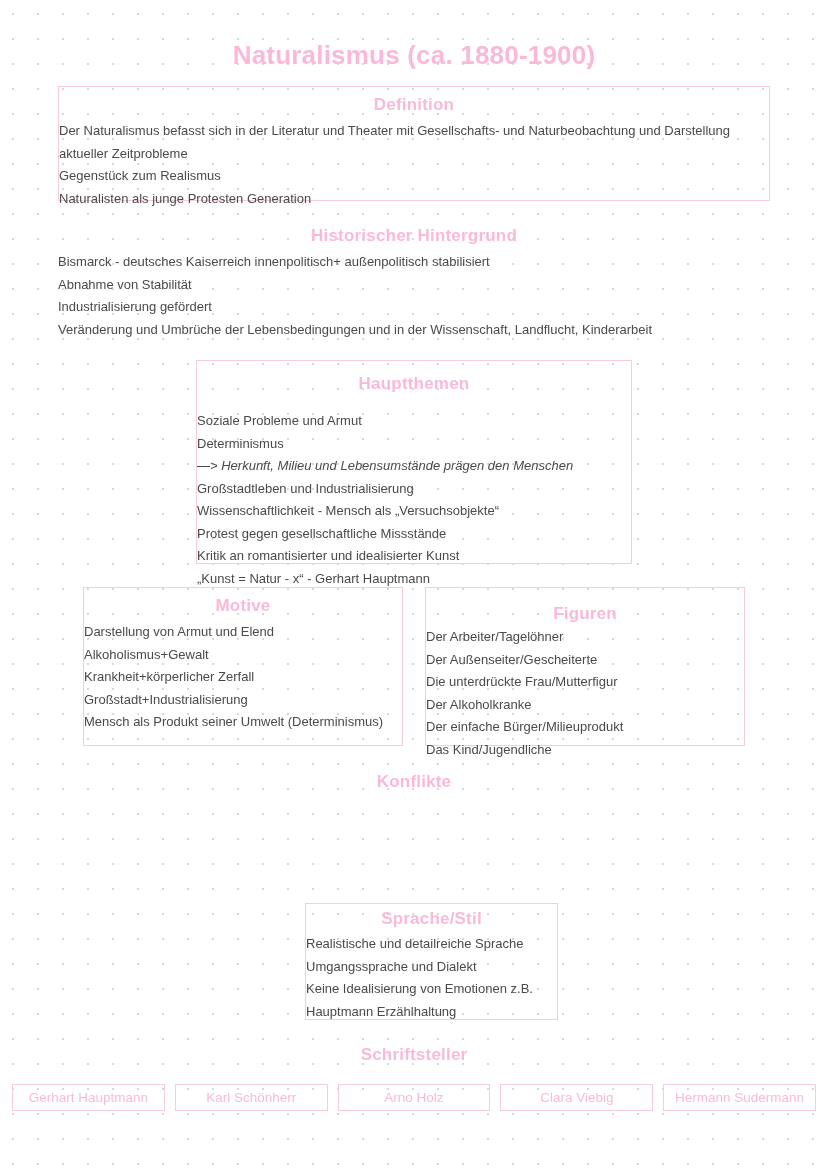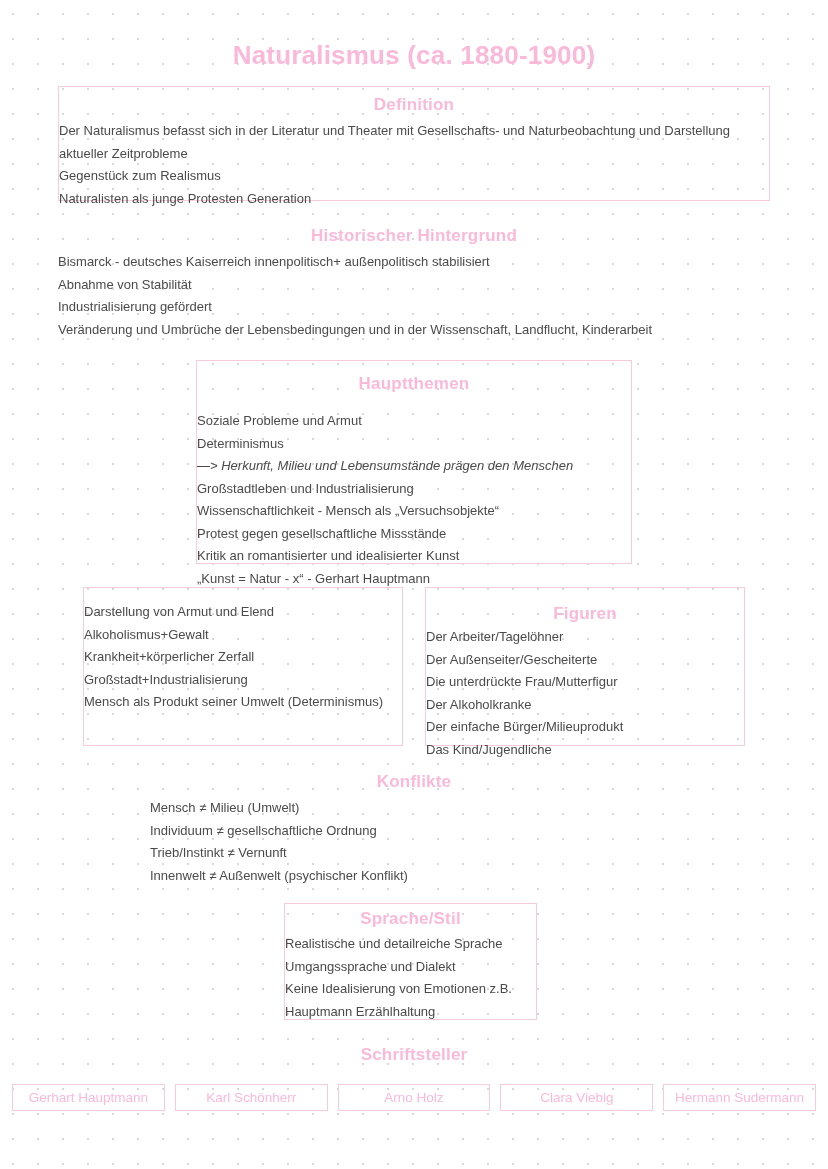--- a/index.html
+++ b/index.html
@@ -114,20 +114,21 @@
       <div class="line italic">—&gt; Herkunft, Milieu und Lebensumstände prägen den Menschen</div>
       <div class="line">Großstadtleben und Industrialisierung</div>
       <div class="line">Wissenschaftlichkeit - Mensch als „Versuchsobjekte“</div>
       <div class="line">Protest gegen gesellschaftliche Missstände</div>
       <div class="line">Kritik an romantisierter und idealisierter Kunst</div>
       <div class="line">„Kunst = Natur - x“ - Gerhart Hauptmann</div>
     </div>
   </div>
 
   <div class="card" style="left:83px; top:587px; width:320px; height:159px; padding-top:8px;">
+    <div class="section-title">Motive</div>
     <div style="margin-top:5px;">
       <div class="line">Darstellung von Armut und Elend</div>
       <div class="line">Alkoholismus+Gewalt</div>
       <div class="line">Krankheit+körperlicher Zerfall</div>
       <div class="line">Großstadt+Industrialisierung</div>
       <div class="line">Mensch als Produkt seiner Umwelt (Determinismus)</div>
     </div>
   </div>
 
   <div class="card" style="left:425px; top:587px; width:320px; height:159px; padding-top:16px;">
@@ -137,29 +138,23 @@
       <div class="line">Der Außenseiter/Gescheiterte</div>
       <div class="line">Die unterdrückte Frau/Mutterfigur</div>
       <div class="line">Der Alkoholkranke</div>
       <div class="line">Der einfache Bürger/Milieuprodukt</div>
       <div class="line">Das Kind/Jugendliche</div>
     </div>
   </div>
 
   <div class="block" style="left:150px; top:772px; width:528px;">
     <div class="section-title">Konflikte</div>
-    <div style="margin-top:5px;">
-      <div class="line">Mensch ≠ Milieu (Umwelt)</div>
-      <div class="line">Individuum ≠ gesellschaftliche Ordnung</div>
-      <div class="line">Trieb/Instinkt ≠ Vernunft</div>
-      <div class="line">Innenwelt ≠ Außenwelt (psychischer Konflikt)</div>
-    </div>
   </div>
 
-  <div class="card" style="left:284px; top:903px; width:253px; height:117px; padding-top:5px;">
+  <div class="card" style="left:305px; top:903px; width:253px; height:117px; padding-top:5px;">
     <div class="section-title">Sprache/Stil</div>
     <div style="margin-top:4px;">
       <div class="line">Realistische und detailreiche Sprache</div>
       <div class="line">Umgangssprache und Dialekt</div>
       <div class="line">Keine Idealisierung von Emotionen z.B.</div>
       <div class="line">Hauptmann Erzählhaltung</div>
     </div>
   </div>
 
   <div class="block" style="left:0; top:1045px; width:828px;">

